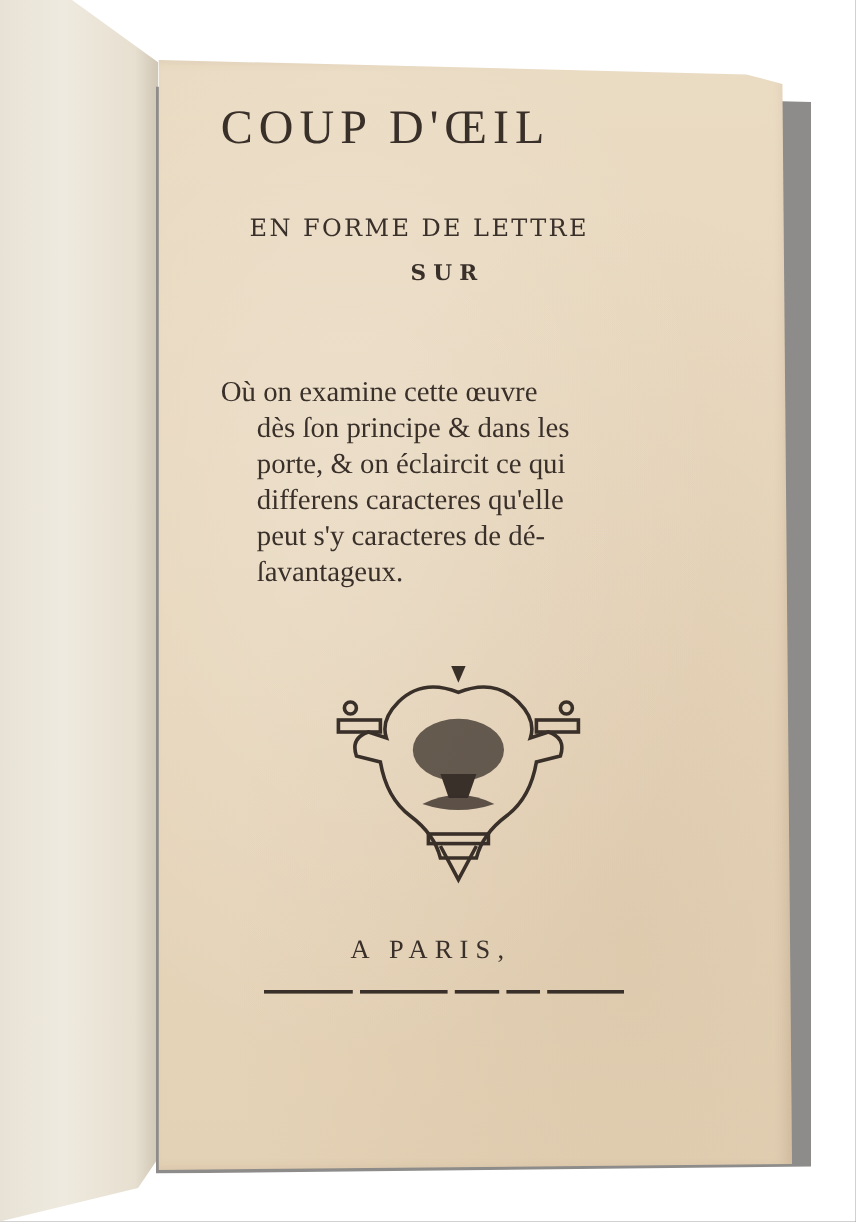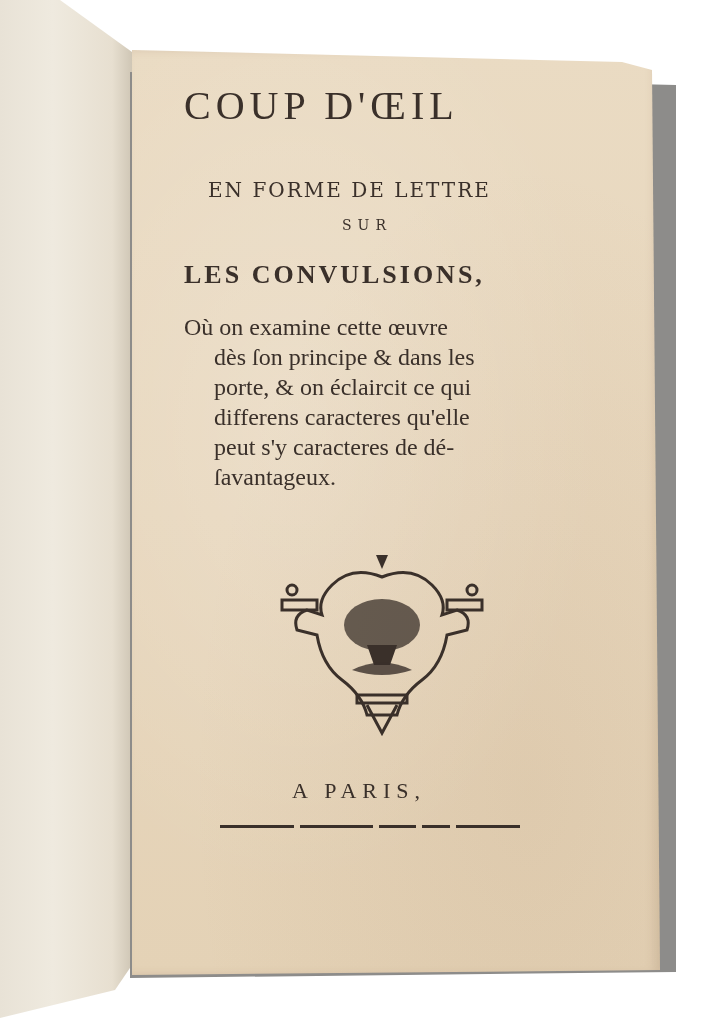--- a/index.html
+++ b/index.html
@@ -23,21 +23,21 @@
       background:
         radial-gradient(ellipse at 30% 40%, rgba(255,255,255,0.18), rgba(0,0,0,0) 60%),
         radial-gradient(ellipse at 75% 80%, rgba(160,120,80,0.10), rgba(0,0,0,0) 60%),
         linear-gradient(180deg, #eadbc3 0%, #e7d6bc 50%, #e4d2b6 100%);
       clip-path: polygon(0 0, 490px 12px, 520px 20px, 528px 920px, 0 925px);
       box-shadow: inset -6px 0 10px rgba(120,90,60,0.15);
     }
     .text { position: absolute; color: #3a302a; white-space: nowrap; }
     .l1 { left: 52px; top: 32px; font-size: 40px; letter-spacing: 5px; font-family: Liberation Serif, serif; }
     .l2 { left: 62px; top: 128px; font-size: 20px; letter-spacing: 2px; margin-left: 14px; }
-    .l3 { left: 210px; top: 167px; font-size: 14px; letter-spacing: 6px; }
+    .l3 { left: 210px; top: 167px; font-size: 18px; letter-spacing: 6px; font-weight: bold; }
     .l4 { left: 52px; top: 210px; font-size: 26px; letter-spacing: 3px; font-family: "Liberation Serif", serif; font-weight: bold; }
     .body-text {
       position: absolute; left: 52px; top: 262px; width: 420px;
       font-family: "Liberation Serif", serif; font-size: 24px; line-height: 30px; color: #3a302a;
     }
     .body-text .line { display: block; white-space: nowrap; }
     .body-text .indent { padding-left: 30px; }
     .ornament { position: absolute; left: 140px; top: 505px; width: 220px; height: 190px; }
     .place { left: 160px; top: 728px; font-size: 22px; letter-spacing: 6px; font-family: Liberation Serif, serif; }
     .rule { position: absolute; left: 88px; top: 775px; width: 300px; height: 3px; display: flex; gap: 6px; }
@@ -47,21 +47,20 @@
 </head>
 <body>
 
 <div class="left-page"></div>
 <div class="board"></div>
 
 <div class="title-page">
   <div class="text l1">COUP D'ŒIL</div>
   <div class="text l2">EN FORME DE LETTRE</div>
   <div class="text l3">SUR</div>
-  <div class="text l4">LES CONVULSIONS,</div>
 
   <div class="body-text">
     <span class="line">Où on examine cette œuvre</span>
     <span class="line indent">dès ſon principe &amp; dans les</span>
     <span class="line indent">porte, &amp; on éclaircit ce qui</span>
     <span class="line indent">differens caracteres qu'elle</span>
     <span class="line indent">peut s'y caracteres de dé-</span>
     <span class="line indent">ſavantageux.</span>
   </div>
 

